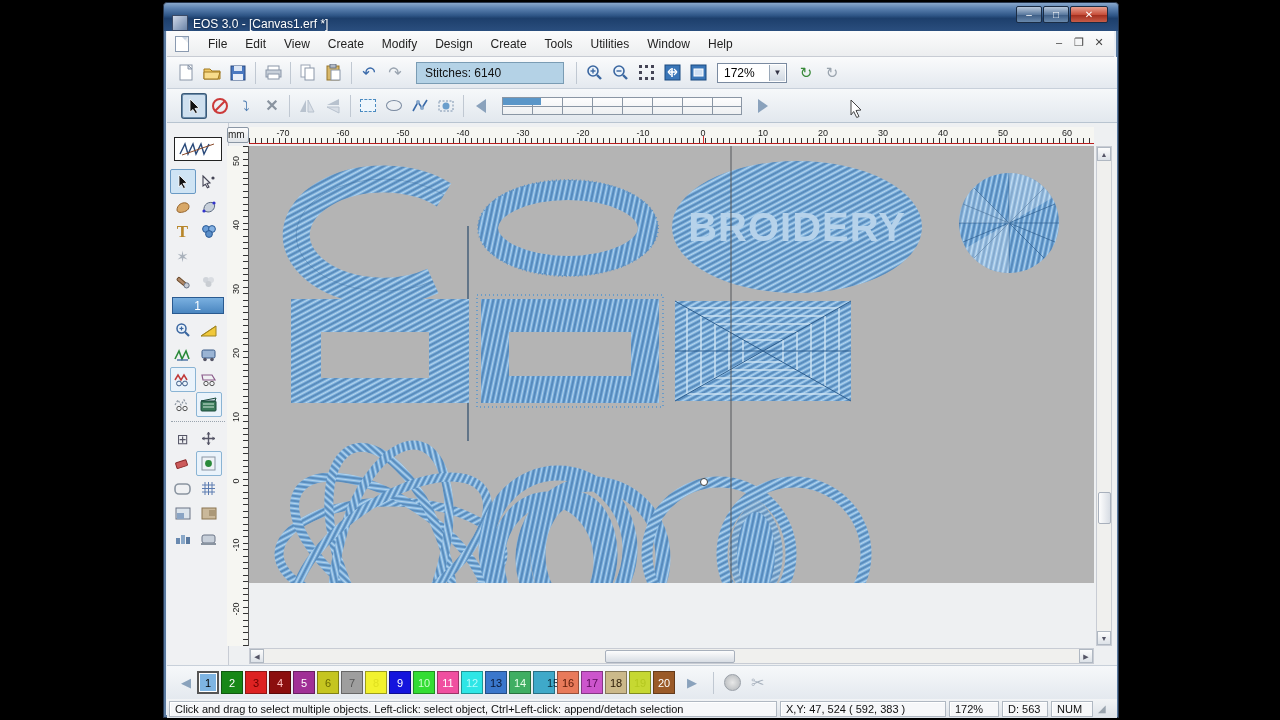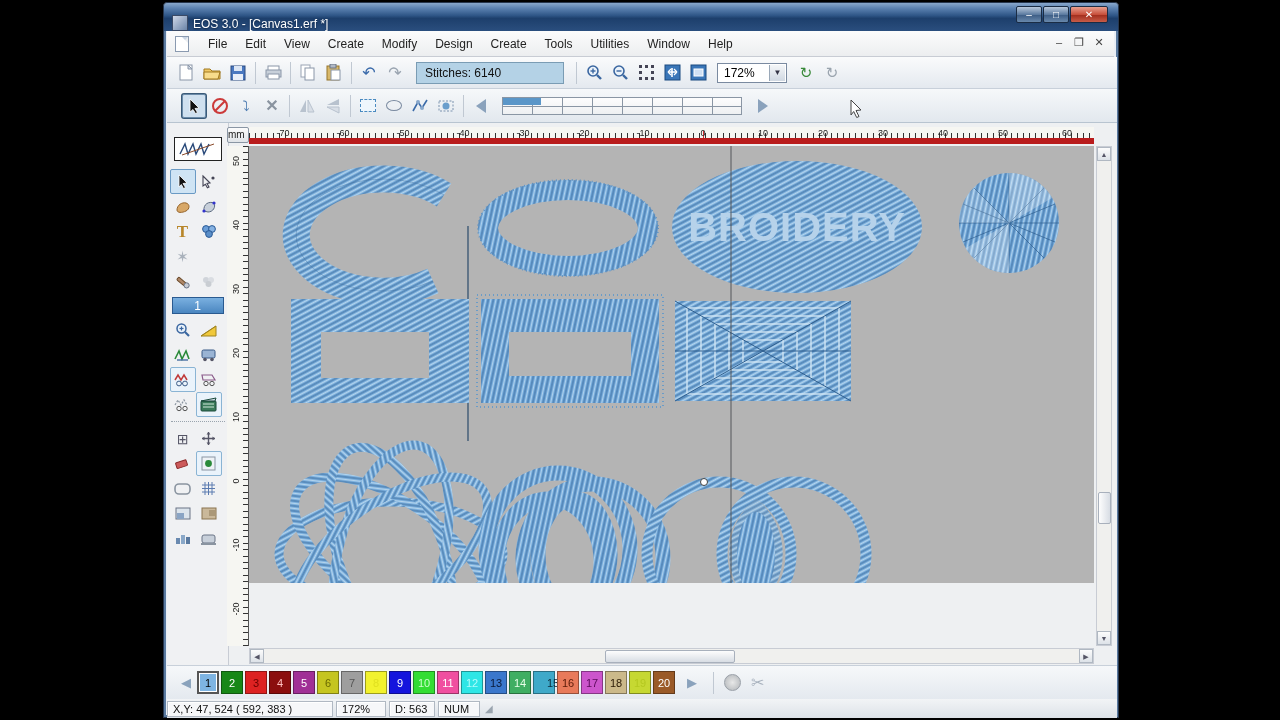--- a/index.html
+++ b/index.html
@@ -61,21 +61,21 @@
   .left-palette { position:absolute; left:0; top:0; width:62px; height:542px; background:#f0f1f3; border-right:1px solid #c8ccd4; padding-top:14px; }
   .stitch-preview { width:48px; height:24px; margin:0 auto 8px auto; background:#fff; border:1px solid #222; display:flex; align-items:center; justify-content:center; }
   .pal-grid { display:flex; flex-wrap:wrap; width:56px; margin:0 auto; }
   .pal-btn { width:26px; height:25px; display:flex; align-items:center; justify-content:center; font-size:13px; border:1px solid transparent; border-radius:2px; margin:0; }
   .pal-btn.sel { background:#cfe4f4; border:1px solid #6a9ac4; }
   .pal-btn.framed { border:1px solid #8ab4d4; background:#eaf3fb; }
   .layer1 { width:52px; height:17px; margin:3px auto; background:linear-gradient(#7ab0e0,#4a86c0); border:1px solid #2a5a90; color:#fff; font-size:12px; text-align:center; line-height:16px; }
   .pal-sep { width:54px; margin:4px auto; border-top:1px dotted #9aa4ae; }
   .corner-mm { position:absolute; left:60px; top:4px; width:22px; height:16px; background:linear-gradient(#fcfcfc,#e0e4e8);
     border:1px solid #8a96a4; font-size:10px; text-align:left; line-height:14px; color:#222; border-radius:2px; }
-  .h-ruler { position:absolute; left:82px; top:4px; width:845px; height:17px; background:#f6f6f2; border-bottom:6px solid #b91c1c;
+  .h-ruler { position:absolute; left:82px; top:4px; width:845px; height:17px; background:#f6f6f2; border-bottom:1px solid #b91c1c;
     font-size:9px; color:#222; overflow:hidden;}
   .h-ruler .ticks { position:absolute; left:0; bottom:0; width:100%; height:5px;
     background:repeating-linear-gradient(90deg,#333 0 1px, transparent 1px 6px); }
   .h-label { position:absolute; top:1px; transform:translateX(-50%); }
   .v-ruler { position:absolute; left:60px; top:23px; width:22px; height:500px; background:#f6f6f2; border-right:1px solid #555;
     font-size:9px; color:#222; overflow:hidden; }
   .v-ruler .ticks { position:absolute; right:0; top:0; height:100%; width:5px;
     background:repeating-linear-gradient(180deg,#333 0 1px, transparent 1px 6.4px); }
   .v-label { position:absolute; left:2px; transform:rotate(-90deg); transform-origin:center; width:14px; text-align:center; }
   .red-origin { position:absolute; bottom:0; width:1px; height:7px; background:#d03030; }
@@ -639,20 +639,21 @@
       </span>
     <span class="pb-arrow" style="margin-left:12px;">▶</span>
     <span class="pb-right">
       <span class="pb-sep"></span>
       <span class="stop-circle"></span>
       <span class="scissors">✂</span>
     </span>
   </div>
 
   <div class="statusbar">
+    <span class="sb-field sb-msg">Click and drag to select multiple objects. Left-click: select object, Ctrl+Left-click: append/detach selection</span>
     <span class="sb-field sb-xy">X,Y: 47, 524  ( 592, 383 )</span>
     <span class="sb-field sb-zoom">172%</span>
     <span class="sb-field sb-d">D: 563</span>
     <span class="sb-field sb-num">NUM</span>
     <span class="grip">◢</span>
   </div>
 
   <svg class="cursor-arrow" width="15" height="20">
     <path d="M2 1l10 10-5 .5 3 6-2.3 1-3-6L2 16z" fill="#fff" stroke="#444" stroke-width="1"></path>
   </svg>

